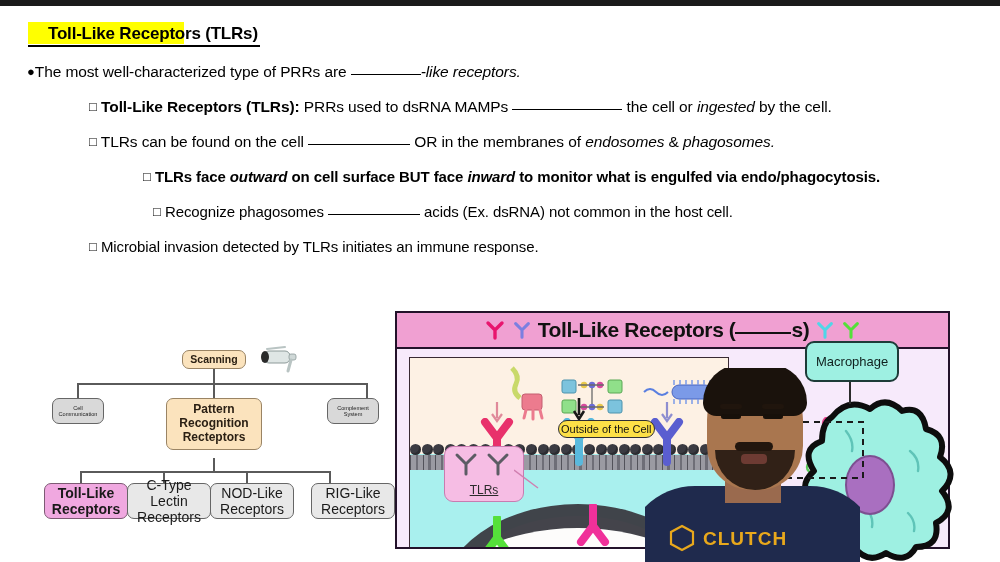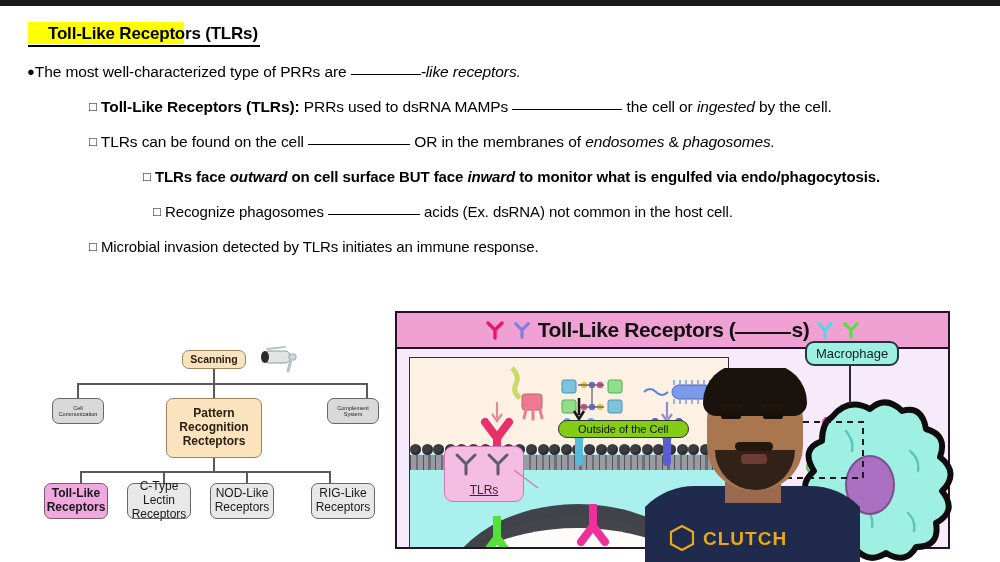--- a/index.html
+++ b/index.html
@@ -47,23 +47,23 @@
   .flow{position:absolute;left:30px;top:340px;width:370px;height:220px;}
   .fbox{position:absolute;box-sizing:border-box;border:1.4px solid #666;
         border-radius:7px;text-align:center;display:flex;align-items:center;
         justify-content:center;line-height:1.15;}
   .f-scan{left:152px;top:10px;width:64px;height:19px;background:#fbe3bd;
           border-color:#9a8464;font-size:10.5px;font-weight:bold;color:#2b2014;}
   .f-cell{left:22px;top:58px;width:52px;height:26px;background:#d9d9d9;
           font-size:5.6px;color:#222;}
   .f-comp{left:297px;top:58px;width:52px;height:26px;background:#d9d9d9;
           font-size:5.6px;color:#222;}
-  .f-prr{left:136px;top:58px;width:96px;height:60px;background:#fbe3bd;
+  .f-prr{left:136px;top:58px;width:96px;height:52px;background:#fbe3bd;
          border-color:#9a8464;font-size:12px;font-weight:bold;color:#2b2014;}
-  .f-leaf{top:143px;width:64px;height:36px;background:#e8e8e8;font-size:12px;color:#1a1a1a;}
+  .f-leaf{top:143px;width:84px;height:36px;background:#e8e8e8;font-size:14px;color:#1a1a1a;}
   .f-tlr{left:14px;background:#f0a8e0;border-color:#7d5a74;font-weight:bold;}
   .f-clec{left:97px;}
   .f-nod{left:180px;}
   .f-rig{left:281px;}
   .conn{position:absolute;background:#5a5a5a;}
   
   .cam{position:absolute;left:225px;top:4px;width:48px;height:30px;}
 
   
   .panel{position:absolute;left:395px;top:276px;width:555px;height:238px;
@@ -88,31 +88,31 @@
   .tails span{width:11.6px;height:15px;flex:0 0 11.6px;
      background:linear-gradient(90deg,#9a9aa2 0 40%,#6e6e77 40% 60%,#9a9aa2 60% 100%);
      border-left:1px solid #52525a;}
   .phago-in{position:absolute;left:42px;top:158px;width:252px;height:170px;
      background:#fdfcfb;border-radius:50% 50% 0 0;}
   .phago-mem{position:absolute;left:30px;top:146px;width:276px;height:196px;
      border-radius:50% 50% 0 0;box-sizing:border-box;
      border-top:24px solid #3b3b42;opacity:.95;}
 
   
-  .tag{position:absolute;box-sizing:border-box;background:#84cc16;
-       border:1.6px solid #2f2f36;border-radius:9px;padding:2px 19px;
+  .tag{position:absolute;box-sizing:border-box;background:#fde047;
+       border:1.6px solid #2f2f36;border-radius:9px;padding:2px 2px;
        font-size:10.5px;color:#111;white-space:nowrap;}
   .tag-out{left:148px;top:62px;font-size:11px;}
   .tag-phago{left:18px;top:192px;}
   .tlrbox{position:absolute;left:34px;top:88px;width:78px;height:54px;
      background:#f6bde4;border:1.6px solid #c87bb0;border-radius:9px;}
   .tlrbox .lbl{position:absolute;left:0;bottom:4px;width:100%;text-align:center;
      font-size:12px;color:#2b2b2b;text-decoration:underline;}
   .tag-macro{position:absolute;left:805px;top:341px;background:#9ef0e2;
-     border:2px solid #1d3b38;border-radius:9px;padding:3px 9px;font-size:13px;
+     border:2px solid #1d3b38;border-radius:9px;padding:11px 9px;font-size:13px;
      color:#10201e;white-space:nowrap;z-index:7;}
 
   
   .macro{position:absolute;left:790px;top:395px;width:175px;height:167px;z-index:5;}
   .nucleus{position:absolute;left:845px;top:455px;width:46px;height:56px;
      border-radius:50%;background:#a96fc0;border:2px solid #7d4f91;z-index:6;}
 
   
   .cam-feed{position:absolute;left:645px;top:368px;width:215px;height:194px;z-index:9;overflow:hidden;}
   .shirt{position:absolute;left:-20px;top:118px;width:255px;height:110px;

